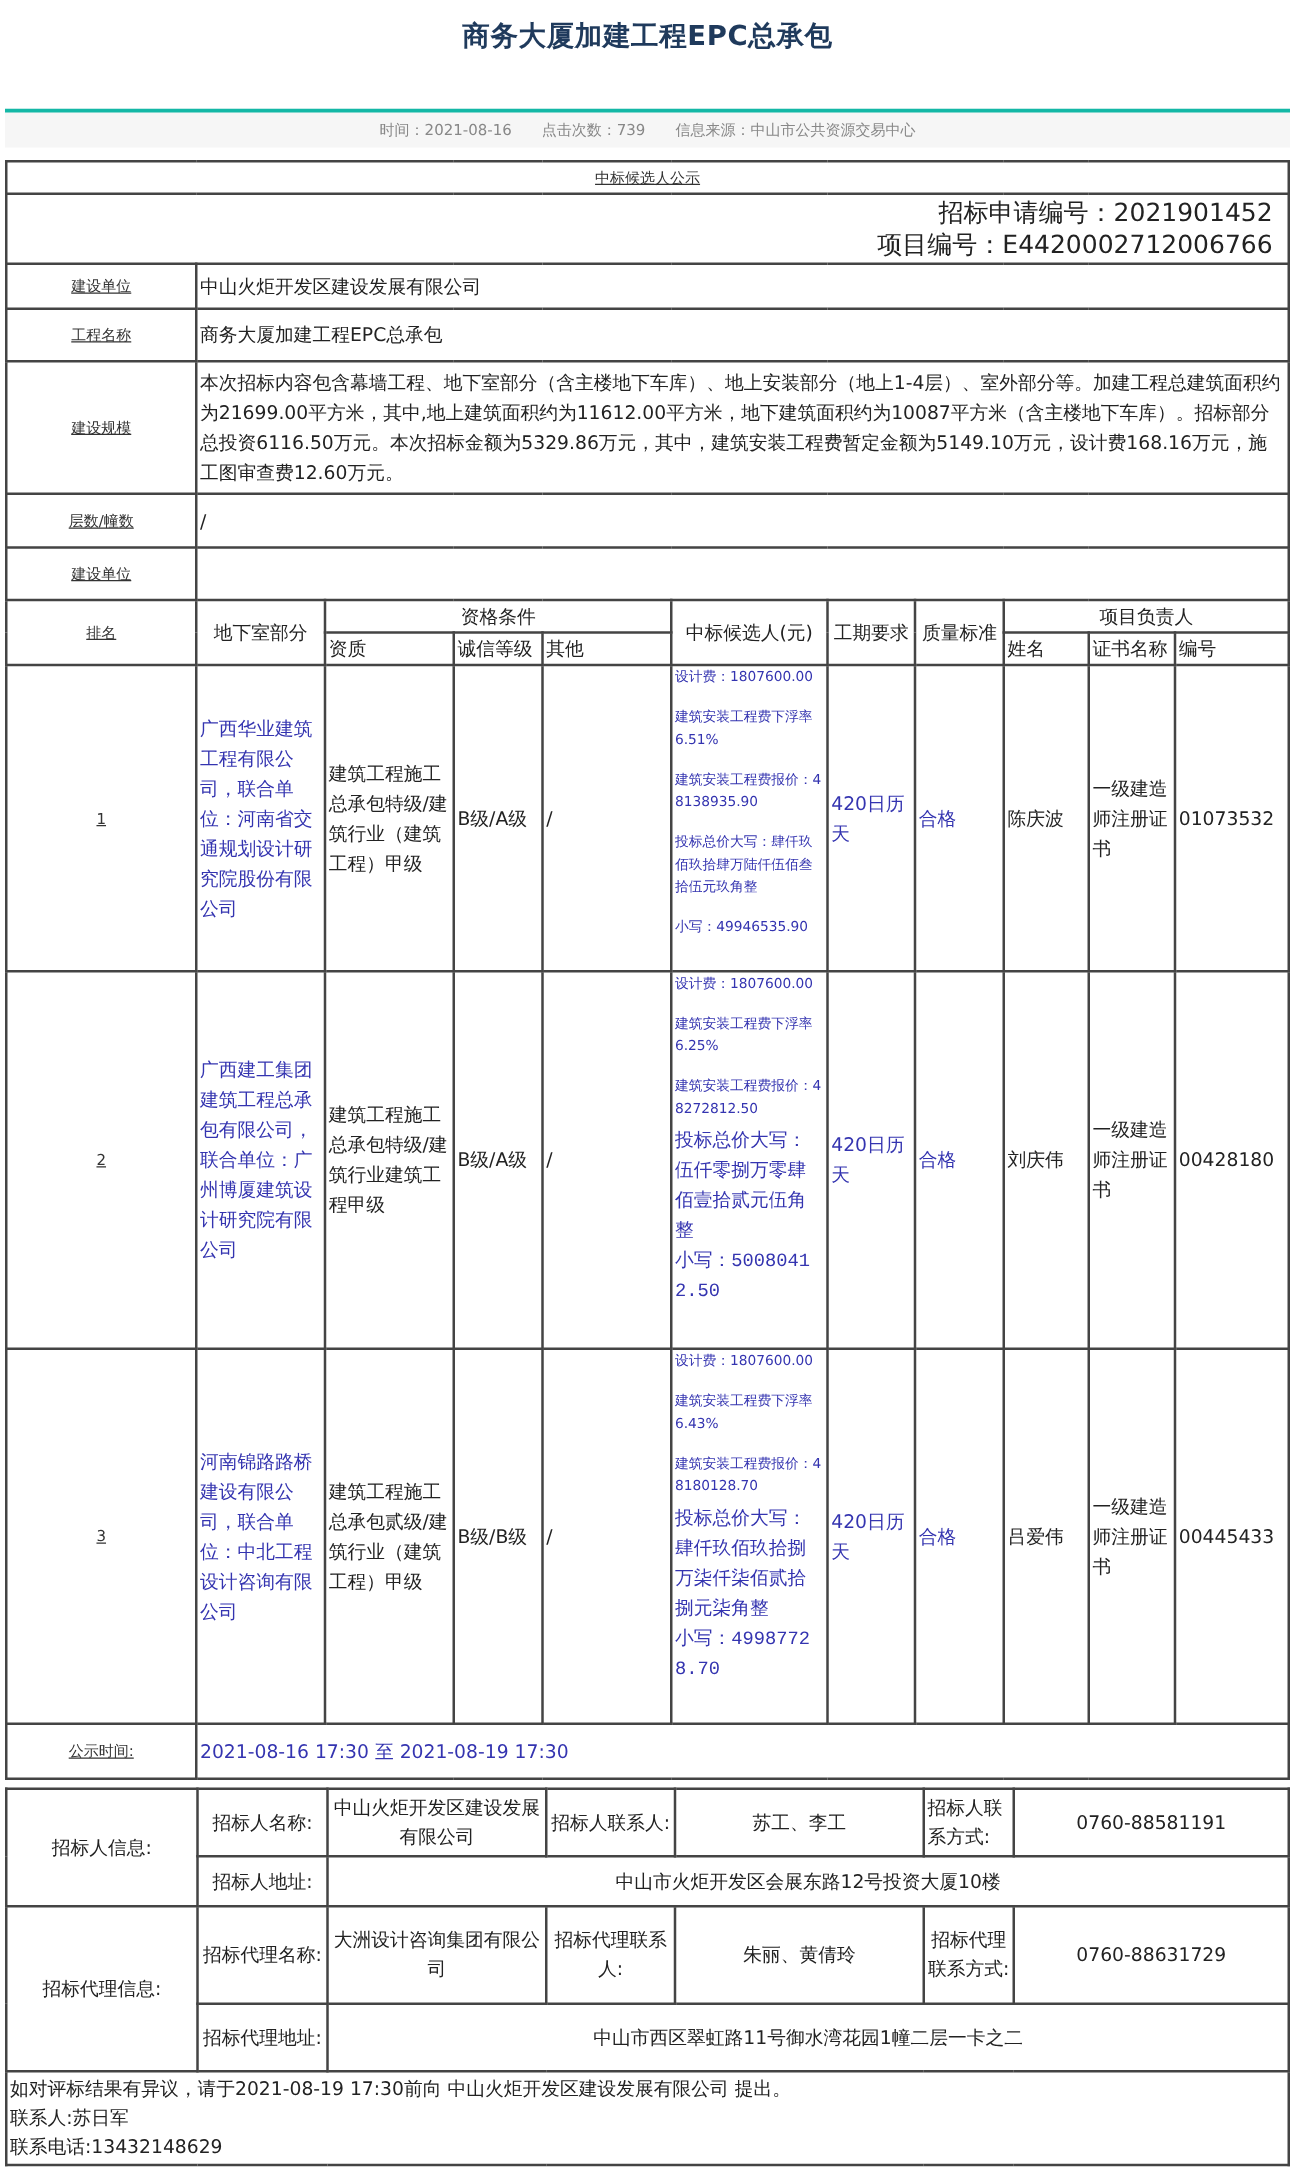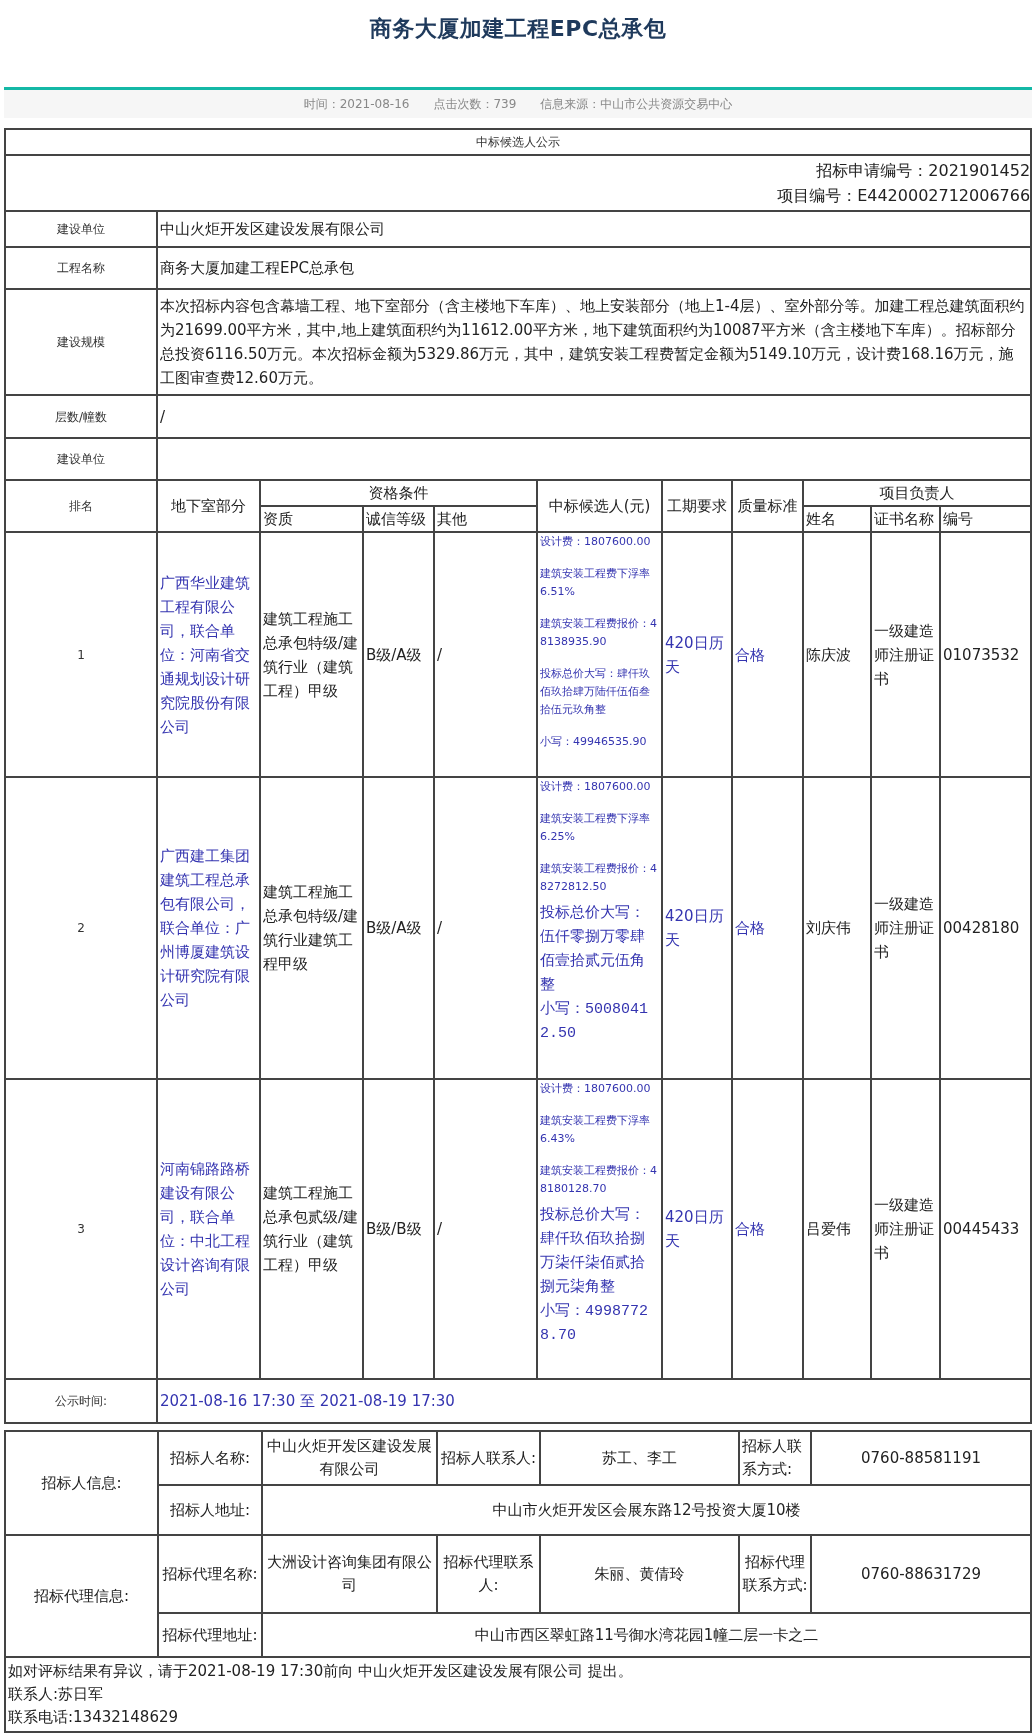--- a/index.html
+++ b/index.html
@@ -3,22 +3,22 @@
 <meta charset="utf-8">
 <style>
   html,body{margin:0;padding:0;background:#fff;}
   body{width:1036px;height:1736px;position:relative;overflow:hidden;font-family:"DejaVu Sans","Liberation Sans",sans-serif;color:#222;}
   .title{position:absolute;left:0;top:14px;width:1036px;text-align:center;font-size:22px;font-weight:bold;color:#1f3a5c;letter-spacing:0.5px;}
   .meta{position:absolute;left:4px;top:87px;width:1028px;height:28px;background:#f6f6f6;border-top:3px solid #14b8a6;display:flex;justify-content:center;align-items:center;gap:24px;font-size:12px;color:#888;}
   .meta span{white-space:nowrap;}
   table{border-collapse:collapse;table-layout:fixed;}
   .main{position:absolute;left:4px;top:128px;width:1026px;}
   td{border:2px solid #444;padding:0 2px;vertical-align:middle;font-size:15px;line-height:24px;word-break:break-all;}
-  .lbl{font-size:12px;text-align:center;color:#333;}
-  .right{text-align:right;font-size:16px;line-height:25px;padding:2px 0;}
+  .lbl{font-size:12px;text-align:center;color:#333;text-decoration:underline;}
+  .right{text-align:right;font-size:20px;line-height:25px;padding:2px 12px;}
   .blue{color:#3434b0;}
   .price{vertical-align:top;font-size:11px;line-height:18px;color:#3434b0;}
   .price p{margin:0 0 14px 0;}
   .price p.big{font-size:15px;line-height:24px;margin:0;font-family:Liberation Mono, monospace;}
   .hd{font-size:15px;text-align:center;}
   .hdl{font-size:15px;text-align:left;}
   .notice{font-size:11px;line-height:19px;padding:2px 2px;color:#222;}
   .info td{font-size:15px;line-height:23px;text-align:center;}
 </style>
 </head>
@@ -175,34 +175,34 @@
   <tbody>
       <tr style="height:54px">
     <td rowspan="2">招标人信息:</td>
     <td>招标人名称:</td>
     <td>中山火炬开发区建设发展有限公司</td>
     <td>招标人联系人:</td>
     <td>苏工、李工</td>
     <td style="text-align:left">招标人联系方式:</td>
     <td>0760-88581191</td>
   </tr>
-  <tr style="height:50px">
+  <tr style="height:40px">
     <td>招标人地址:</td>
     <td colspan="5">中山市火炬开发区会展东路12号投资大厦10楼</td>
   </tr>
   <tr style="height:78px">
     <td rowspan="2">招标代理信息:</td>
     <td>招标代理名称:</td>
     <td>大洲设计咨询集团有限公司</td>
     <td>招标代理联系人:</td>
     <td>朱丽、黄倩玲</td>
     <td>招标代理联系方式:</td>
     <td>0760-88631729</td>
   </tr>
-  <tr style="height:44px">
+  <tr style="height:54px">
     <td>招标代理地址:</td>
     <td colspan="5">中山市西区翠虹路11号御水湾花园1幢二层一卡之二</td>
   </tr>
   <tr style="height:58px">
     <td colspan="7" class="notice" style="text-align:left">
       <div>如对评标结果有异议，请于2021-08-19 17:30前向 中山火炬开发区建设发展有限公司 提出。</div>
       <div>联系人:苏日军</div>
       <div>联系电话:13432148629</div>
     </td>
   </tr>

